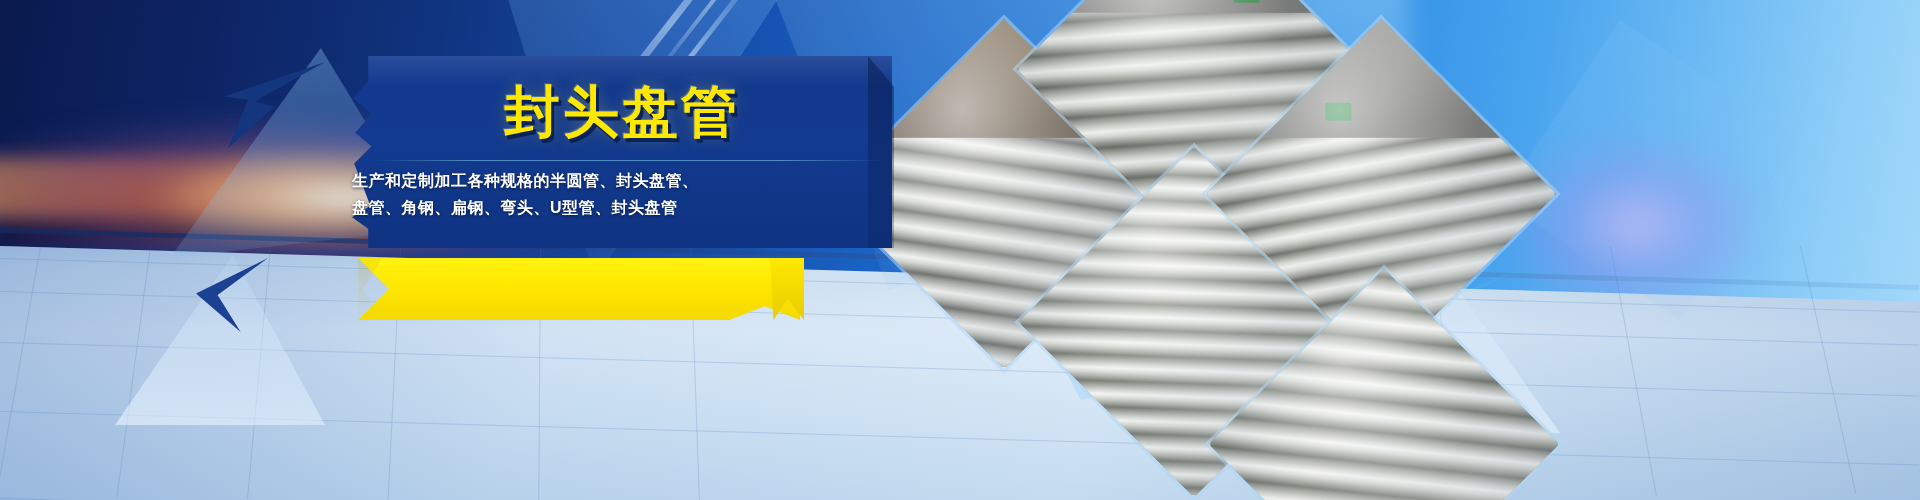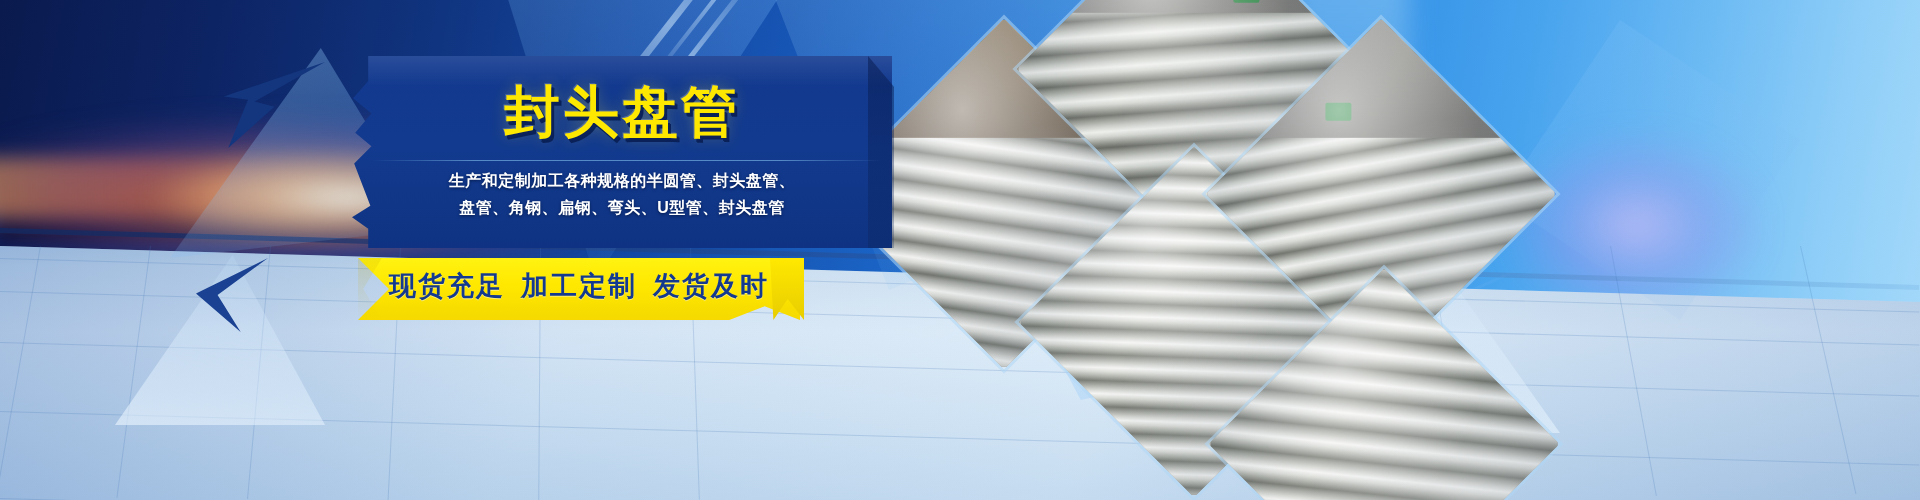--- a/index.html
+++ b/index.html
@@ -179,21 +179,21 @@
     font-size:56px; font-weight:700; letter-spacing:3px;
     color:#ffe800;
     text-shadow:
       2px 3px 0 #0a2259, 3px 4px 0 #0a2259,
       -1px -1px 0 rgba(255,255,255,.20),
       0 0 16px rgba(255,235,60,.30);
     line-height:1;
   }
   .subtitle {
     position:absolute; left:352px; top:168px; width:540px;
-    text-align:center; color:#ffffff;
+    color:#ffffff;
     font-size:16px; font-weight:700; line-height:1.68; letter-spacing:.5px;
     text-shadow:0 1px 3px rgba(3,16,52,.75);
   }
 
   
   .ribbon-yellow {
     position:absolute; left:358px; top:258px; width:442px; height:62px;
     background:linear-gradient(180deg, #fff312 0%, #ffe800 42%, #f5d900 100%);
     clip-path:polygon(
       0 0, 100% 0, 100% 100%, 92% 78%, 84% 100%, 0 100%, 7% 50%);
@@ -376,15 +376,14 @@
 
   <div class="subtitle">
     <div>生产和定制加工各种规格的半圆管、封头盘管、</div>
     <div>盘管、角钢、扁钢、弯头、U型管、封头盘管</div>
   </div>
 
   <div class="ribbon-yellow"></div>
   <div class="ribbon-yellow-notch"></div>
   <div class="ribbon-yellow-tail"></div>
 
-  <div class="tagline" id="tagline"><span>现货充足</span><span class="sp"></span><span>加工定制</span><span class="sp"></span><span>发货及时</span></div>
 
 </div>
 
 </body></html>

